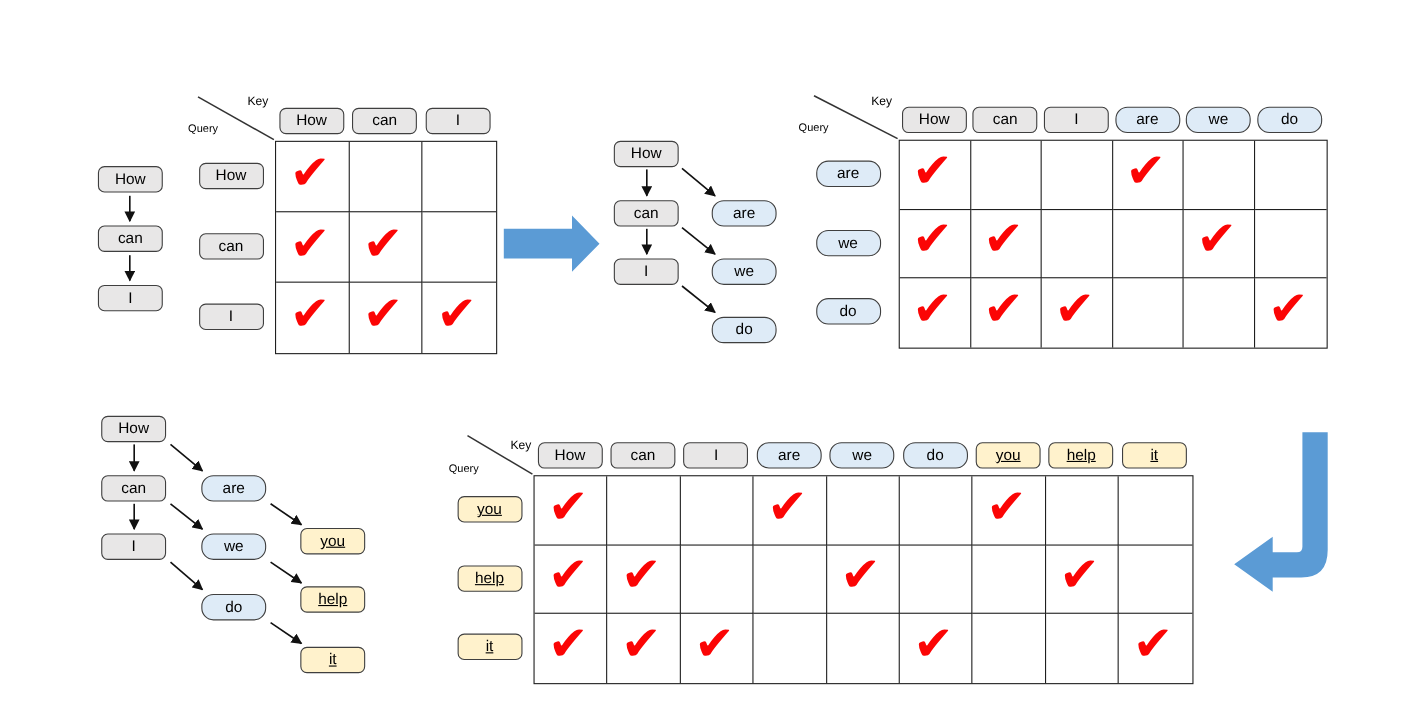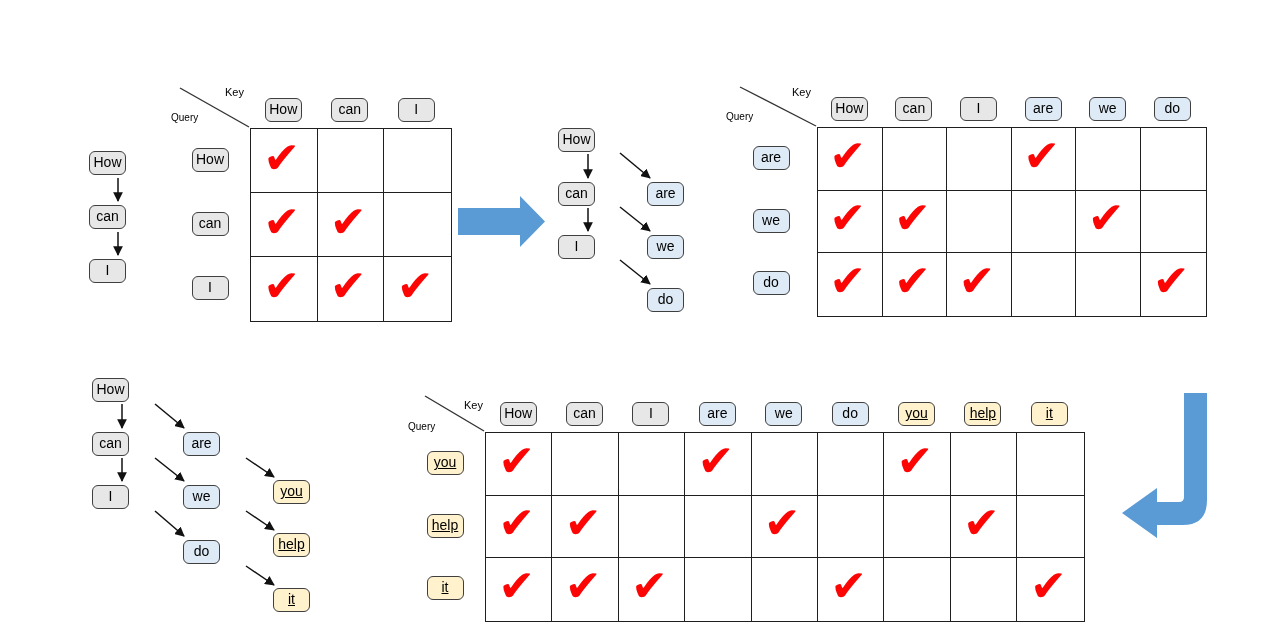--- a/index.html
+++ b/index.html
@@ -5,27 +5,27 @@
   html,body{margin:0;padding:0;background:#fff;}
   .canvas{
     position:relative; width:1285px; height:640px; overflow:hidden;
     background:#fff; font-family:"Liberation Sans", sans-serif; color:#000;
   }
   svg.layer{position:absolute; left:0; top:0; pointer-events:none;}
 
   
   .token{
     box-sizing:border-box;
-    width:37px; height:24px; line-height:21px;
+    width:59px; height:24px; line-height:21px;
     border:1.5px solid var(--border); border-radius:6px;
     font-size:14px; text-align:center;
     background:var(--gray);
   }
   .token.gray{background:var(--gray);}
-  .token.blue{background:var(--blue);}
+  .token.blue{background:var(--blue);border-radius:11px;}
   .token.yellow{background:var(--yellow);text-decoration:underline;}
   .abs{position:absolute;}
 
   
   .matrix{
     position:absolute;
     display:grid;
     grid-template-columns:var(--qw) max-content;
     grid-template-rows:var(--kh) max-content;
   }

